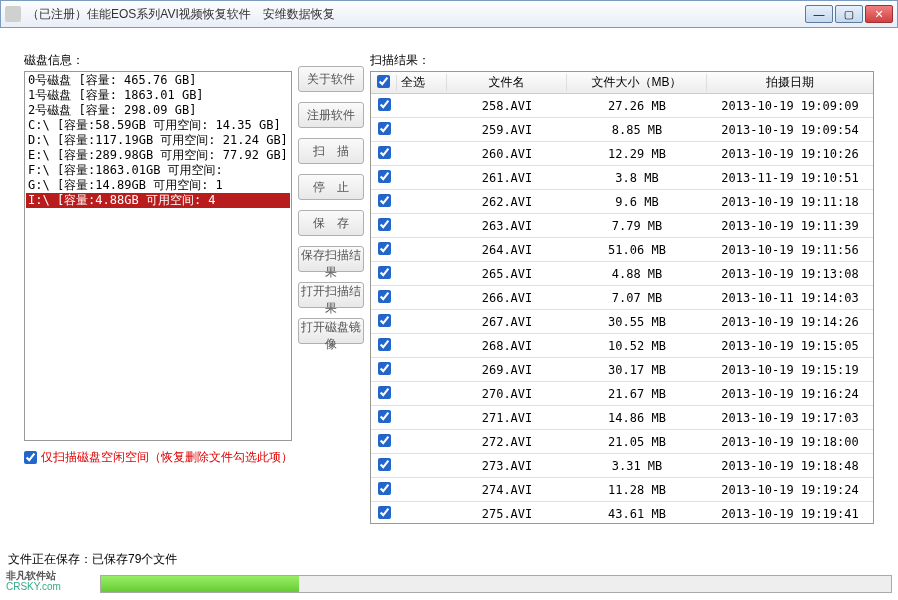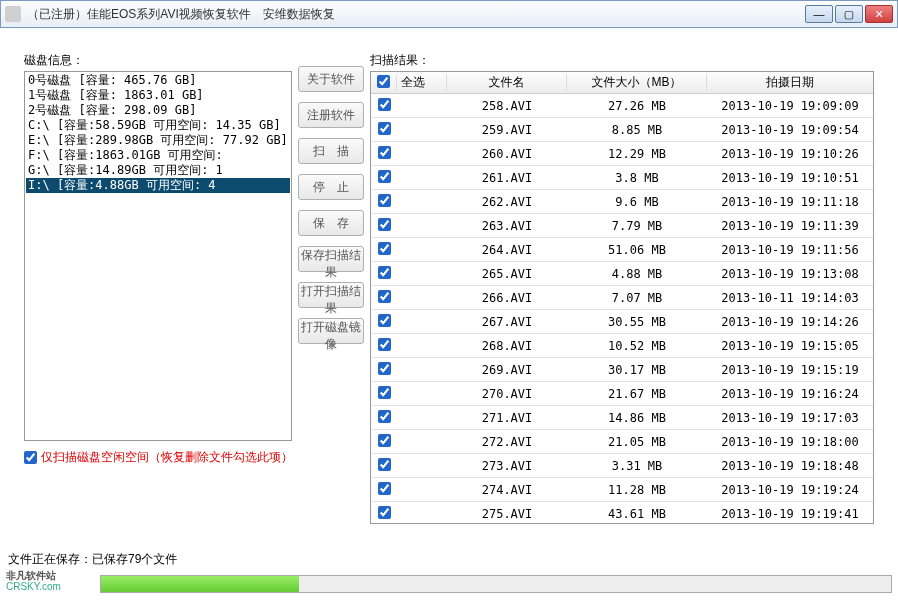--- a/index.html
+++ b/index.html
@@ -12,21 +12,21 @@
 .win-btn { width: 28px; height: 18px; border: 1px solid #5a7aa0; background: linear-gradient(#e8f0fa,#c5d8ee); border-radius: 2px; display: flex; align-items: center; justify-content: center; font-size: 11px; cursor: pointer; }
 .win-btn.close { background: linear-gradient(#f08080,#d04040); color: #fff; border-color: #a03030; }
 
 .content { display: flex; height: 520px; padding: 24px; gap: 6px; }
 .left { width: 340px; display: flex; flex-direction: column; }
 .left-top { display: flex; gap: 6px; }
 .disk-panel { flex: 1; }
 .disk-label { font-size: 12px; margin-bottom: 2px; }
 .disk-list { border: 1px solid #999; background: #fff; height: 370px; font-family: SimSun, monospace; font-size: 12px; line-height: 15px; padding: 1px; overflow: hidden; }
 .disk-list .row { white-space: pre; padding: 0 2px; }
-.disk-list .row.sel { background: #0c4a6e; color: #fff; }
+.disk-list .row.sel { background: #b91c1c; color: #fff; }
 
 .btn-col { width: 84px; display: flex; flex-direction: column; gap: 10px; padding-top: 14px; }
 .side-btn { height: 26px; border: 1px solid #b0b0b0; background: linear-gradient(#fafafa,#e8e8e8); border-radius: 3px; color: #555; cursor: pointer; font-size: 12px; }
 
 .scan-opt { margin-top: 8px; color: #d00; font-size: 12px; display: flex; align-items: center; gap: 4px; }
 
 .right { flex: 1; display: flex; flex-direction: column; }
 .result-label { font-size: 12px; margin-bottom: 2px; }
 .result-panel { flex: 1; border: 1px solid #999; background: #fff; overflow: hidden; display: flex; flex-direction: column; }
 .grid-header { display: flex; background: linear-gradient(#fdfdfd,#ececec); border-bottom: 1px solid #ccc; height: 22px; align-items: center; font-size: 12px; }
@@ -68,20 +68,21 @@
 <div class="content">
   <div class="left">
     <div class="left-top">
       <div class="disk-panel">
         <div class="disk-label">磁盘信息：</div>
         <div class="disk-list" id="disk-list">
             <div class="row">0号磁盘 [容量: 465.76 GB]</div>
             <div class="row">1号磁盘 [容量: 1863.01 GB]</div>
             <div class="row">2号磁盘 [容量: 298.09 GB]</div>
             <div class="row">C:\ [容量:58.59GB 可用空间: 14.35 GB]</div>
+            <div class="row">D:\ [容量:117.19GB 可用空间: 21.24 GB]</div>
             <div class="row">E:\ [容量:289.98GB 可用空间: 77.92 GB]</div>
             <div class="row">F:\ [容量:1863.01GB 可用空间:</div>
             <div class="row">G:\ [容量:14.89GB 可用空间: 1</div>
             <div class="row sel">I:\ [容量:4.88GB 可用空间: 4</div>
           </div>
       </div>
       <div class="btn-col">
         <button class="side-btn">关于软件</button>
         <button class="side-btn">注册软件</button>
         <button class="side-btn">扫　描</button>
@@ -128,21 +129,21 @@
             <div class="c-spacer"></div>
             <div class="c-name">260.AVI</div>
             <div class="c-size">12.29 MB</div>
             <div class="c-date">2013-10-19 19:10:26</div>
           </div>
           <div class="grid-row">
             <div class="c-chk"><input type="checkbox" checked="" style=""></div>
             <div class="c-spacer"></div>
             <div class="c-name">261.AVI</div>
             <div class="c-size">3.8 MB</div>
-            <div class="c-date">2013-10-19 19:10:51</div>
+            <div class="c-date">2013-11-19 19:10:51</div>
           </div>
           <div class="grid-row">
             <div class="c-chk"><input type="checkbox" checked="" style=""></div>
             <div class="c-spacer"></div>
             <div class="c-name">262.AVI</div>
             <div class="c-size">9.6 MB</div>
             <div class="c-date">2013-10-19 19:11:18</div>
           </div>
           <div class="grid-row">
             <div class="c-chk"><input type="checkbox" checked="" style=""></div>

